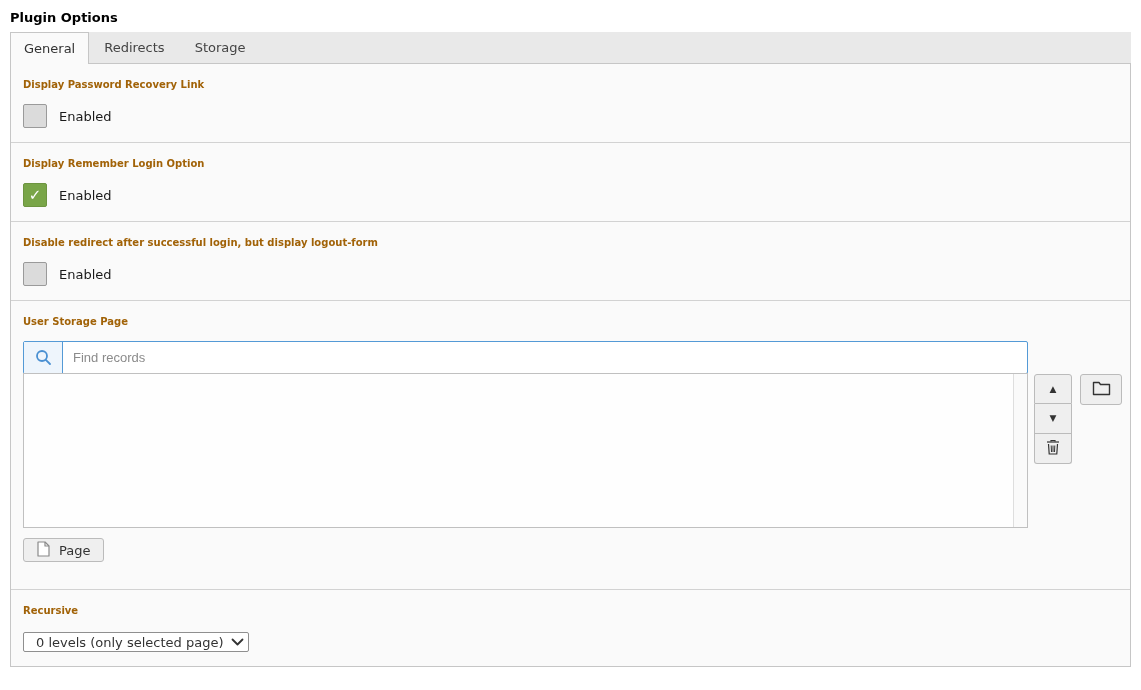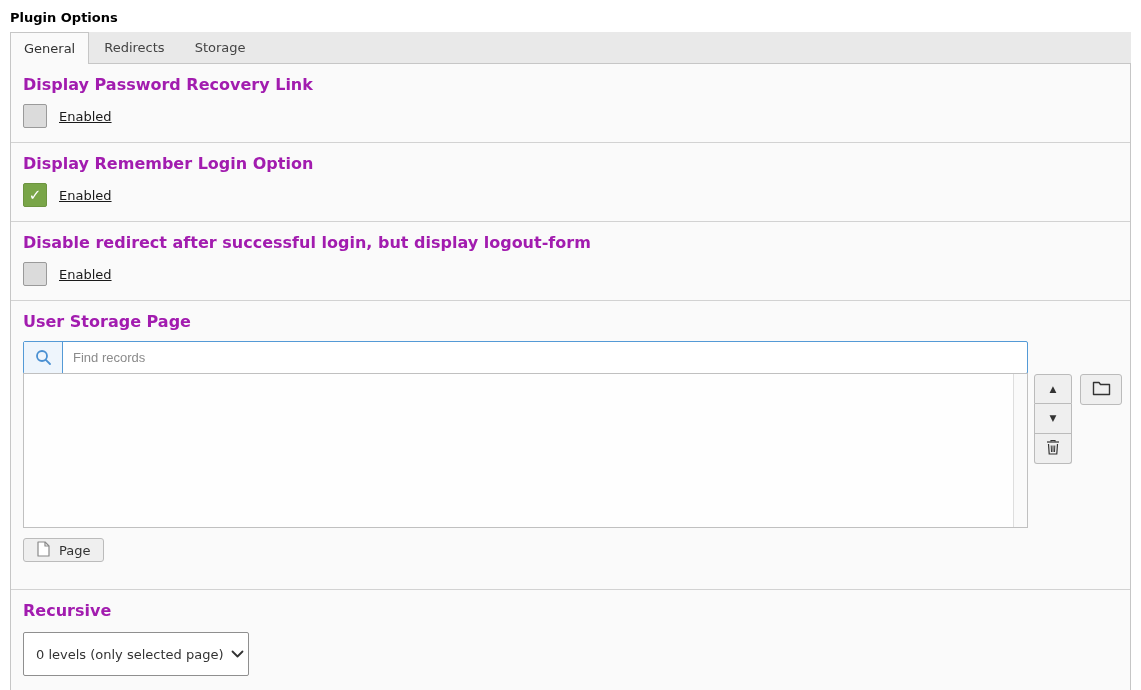--- a/index.html
+++ b/index.html
@@ -44,23 +44,23 @@
 
   
   .panel {
     background: #fafafa;
     border: 1px solid #c6c6c6;
     border-top: none;
   }
   .section { padding: 13px 12px 14px 12px; }
   .section + .section { border-top: 1px solid #d2d2d2; }
   .section-label {
-    font-size: 16px;
+    font-size: 10px;
     font-weight: bold;
-    color: #a21caf;
+    color: #a16207;
     margin-bottom: 12px;
     line-height: 15px;
   }
 
   
   .checkbox-row { display: flex; align-items: center; }
   .checkbox {
     width: 24px;
     height: 24px;
     border-radius: 2px;
@@ -76,21 +76,21 @@
     background: #79a548;
     border-color: #6d9440;
   }
   .checkbox[data-checked="true"]::after {
     content: "✓";
     color: #fff;
     font-size: 15px;
     font-weight: bold;
     line-height: 1;
   }
-  .checkbox-label { margin-left: 12px; color: #1a1a1a; text-decoration: underline; }
+  .checkbox-label { margin-left: 12px; color: #1a1a1a; }
 
   
   .storage-section { padding-bottom: 27px; }
   .storage-body { display: flex; align-items: flex-start; }
   .storage-left { width: 1005px; flex: none; }
 
   .search-group {
     display: flex;
     height: 33px;
     border: 1px solid #549ad6;
@@ -173,21 +173,21 @@
     height: 24px;
     padding: 0 13px;
     display: inline-flex;
     gap: 9px;
   }
 
   
   .recursive-section .section-label { margin-bottom: 14px; }
   .select-box {
     width: 226px;
-    height: 44px;
+    height: 20px;
     background: #fff;
     border: 1px solid #8f8f8f;
     border-radius: 2px;
     display: flex;
     align-items: center;
     padding: 0 12px;
     cursor: pointer;
     color: #333;
   }
   .select-box .select-value { flex: 1; white-space: nowrap; }

